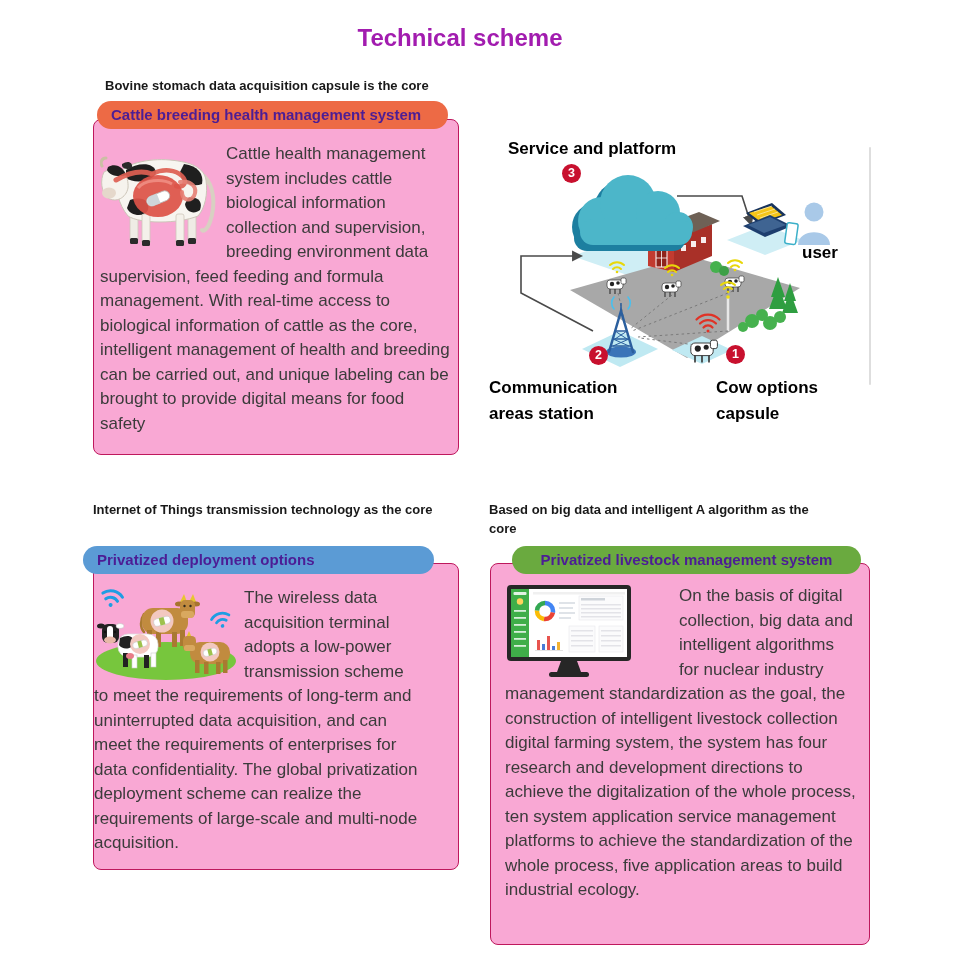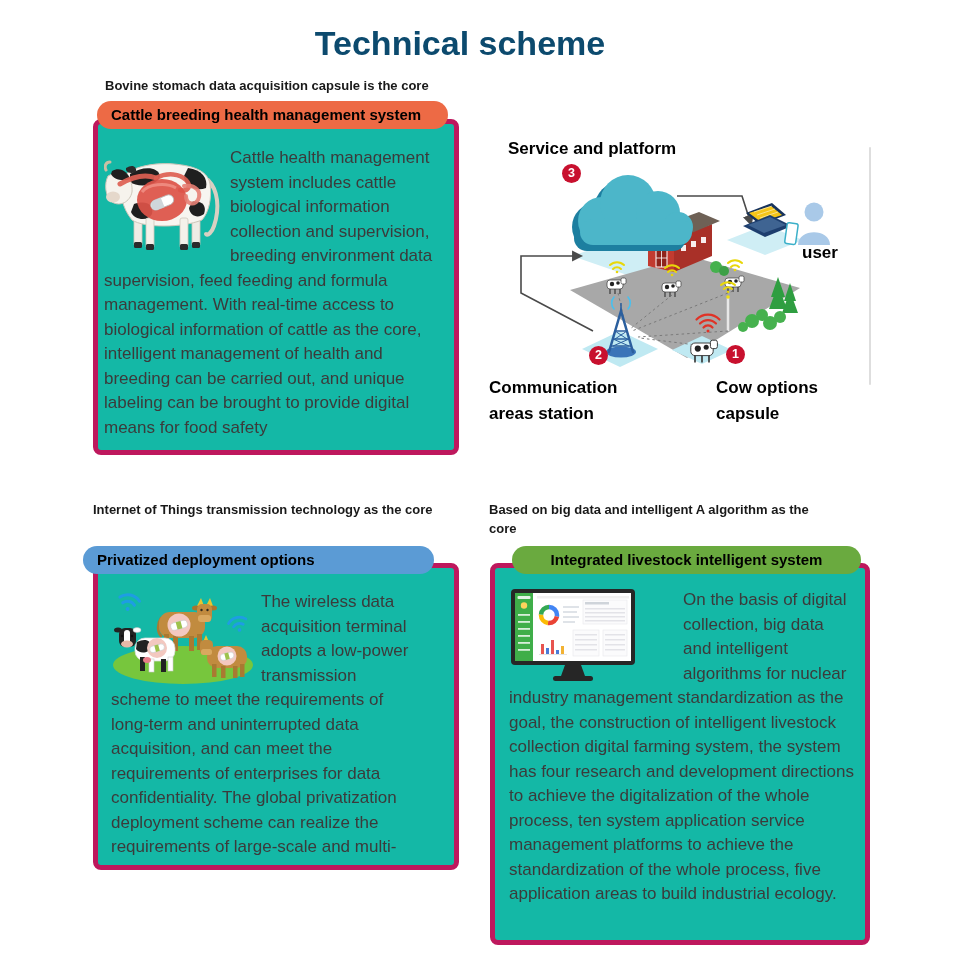--- a/index.html
+++ b/index.html
@@ -1,24 +1,24 @@
 <!DOCTYPE html>
 <html><head>
 <meta charset="utf-8">
 <style>
   html,body{margin:0;padding:0}
   body{width:960px;height:960px;background:#fff;position:relative;overflow:hidden;
        font-family:"Liberation Sans", sans-serif;}
   .abs{position:absolute}
-  .title{left:0;top:24px;width:920px;text-align:center;font-size:34px;font-weight:700;color:#0c4a6e}
+  .title{left:0;top:24px;width:920px;text-align:center;font-size:24px;font-weight:700;color:#a21caf}
   .qhead{position:absolute;font-size:13px;font-weight:700;color:#191919;line-height:18.5px}
-  .banner{position:absolute;height:28px;border-radius:14px;color:#000000;font-weight:700;font-size:15px;
+  .banner{position:absolute;height:28px;border-radius:14px;color:#4c1d95;font-weight:700;font-size:15px;
           line-height:28px;padding:0 14px;box-sizing:border-box;z-index:3;white-space:nowrap}
   .banner.center{text-align:center}
-  .card{position:absolute;background:#14b8a6;border:5px solid #be185d;border-radius:8px;
+  .card{position:absolute;background:#f9a8d4;border:1px solid #be185d;border-radius:8px;
         box-sizing:border-box;z-index:1;overflow:hidden}
   .card-text{font-size:17px;line-height:24.5px;color:#3b3b3b;margin:0}
   .float-ill{float:left}
   .diag-label{position:absolute;font-size:17px;font-weight:700;color:#000000;line-height:26px}
   .badge{position:absolute;width:19px;height:19px;border-radius:50%;color:#fff;font-size:12.5px;
          font-weight:700;line-height:19px;text-align:center;z-index:4}
   .divider{position:absolute;width:2px;background:#dedede;border-radius:2px}
   svg{display:block}
 </style>
 </head>
@@ -227,21 +227,21 @@
 <div class="diag-label" style="left:802px;top:240px">user</div>
 <div class="diag-label" style="left:489px;top:375px;width:175px">Communication areas station</div>
 <div class="diag-label" style="left:716px;top:375px;width:150px">Cow options capsule</div>
 
 <div class="divider" style="left:869px;top:147px;height:238px"></div>
 
 <div class="qhead" style="left:93px;top:501px;width:355px">Internet of Things transmission technology as the core</div>
 
 <div class="banner" style="left: 83px; top: 546px; width: 351px; background-color: rgb(91, 155, 213);">Privatized deployment options</div>
 
-<div class="card" style="left:93px;top:563px;width:366px;height:307px;padding:22px 38px 0 13px">
+<div class="card" style="left:93px;top:563px;width:366px;height:307px;padding:22px 38px 0 0">
   <div class="float-ill" style="width:145px;height:96px;margin:0 5px 2px 0">
     <svg viewBox="0 0 145 96" width="145" height="96">
       <ellipse cx="72" cy="75" rx="70" ry="19" fill="#77c63d"></ellipse>
       <g transform="translate(17,17) rotate(12)" stroke="#1e9de3" fill="none" stroke-width="3" stroke-linecap="round">
         <circle cx="0" cy="2" r="2" fill="#1e9de3" stroke="none"></circle>
         <path d="M-6,-3 A8,8 0 0 1 6,-3"></path>
         <path d="M-10,-8 A14,14 0 0 1 10,-8"></path>
       </g>
       <g transform="translate(128,38) rotate(-15)" stroke="#1e9de3" fill="none" stroke-width="2.8" stroke-linecap="round">
         <circle cx="0" cy="2" r="1.8" fill="#1e9de3" stroke="none"></circle>
@@ -308,21 +308,21 @@
           <rect x="44" y="55" width="4" height="6.5" fill="#9ec24d"></rect>
         </g>
       </g>
     </svg>
   </div>
   <p class="card-text">The wireless data acquisition terminal adopts a low-power transmission scheme to meet the requirements of long-term and uninterrupted data acquisition, and can meet the requirements of enterprises for data confidentiality. The global privatization deployment scheme can realize the requirements of large-scale and multi-node acquisition.</p>
 </div>
 
 <div class="qhead" style="left:489px;top:501px;width:345px">Based on big data and intelligent A algorithm as the core</div>
 
-<div class="banner center" style="left: 512px; top: 546px; width: 349px; background-color: rgb(106, 170, 63);">Integrated livestock intelligent system</div>
+<div class="banner center" style="left: 512px; top: 546px; width: 349px; background-color: rgb(106, 170, 63);">Privatized livestock management system</div>
 
 <div class="card" style="left:490px;top:563px;width:380px;height:382px;padding:20px 11px 0 14px">
   <div class="float-ill" style="width:162px;height:95px;margin:0 12px 2px 0">
     <svg viewBox="0 0 162 95" width="162" height="95">
       <rect x="2" y="1" width="124" height="76" rx="4" fill="#262626"></rect>
       <rect x="6" y="5" width="116" height="68" fill="#ffffff"></rect>
       <rect x="6" y="5" width="18" height="68" fill="#3fae49"></rect>
       <rect x="8.5" y="8" width="13" height="3" rx="1" fill="#fff" opacity="0.85"></rect>
       <circle cx="15" cy="17.5" r="3.2" fill="#ffd35c"></circle>
       <g fill="#e8f6ea" opacity="0.9">

